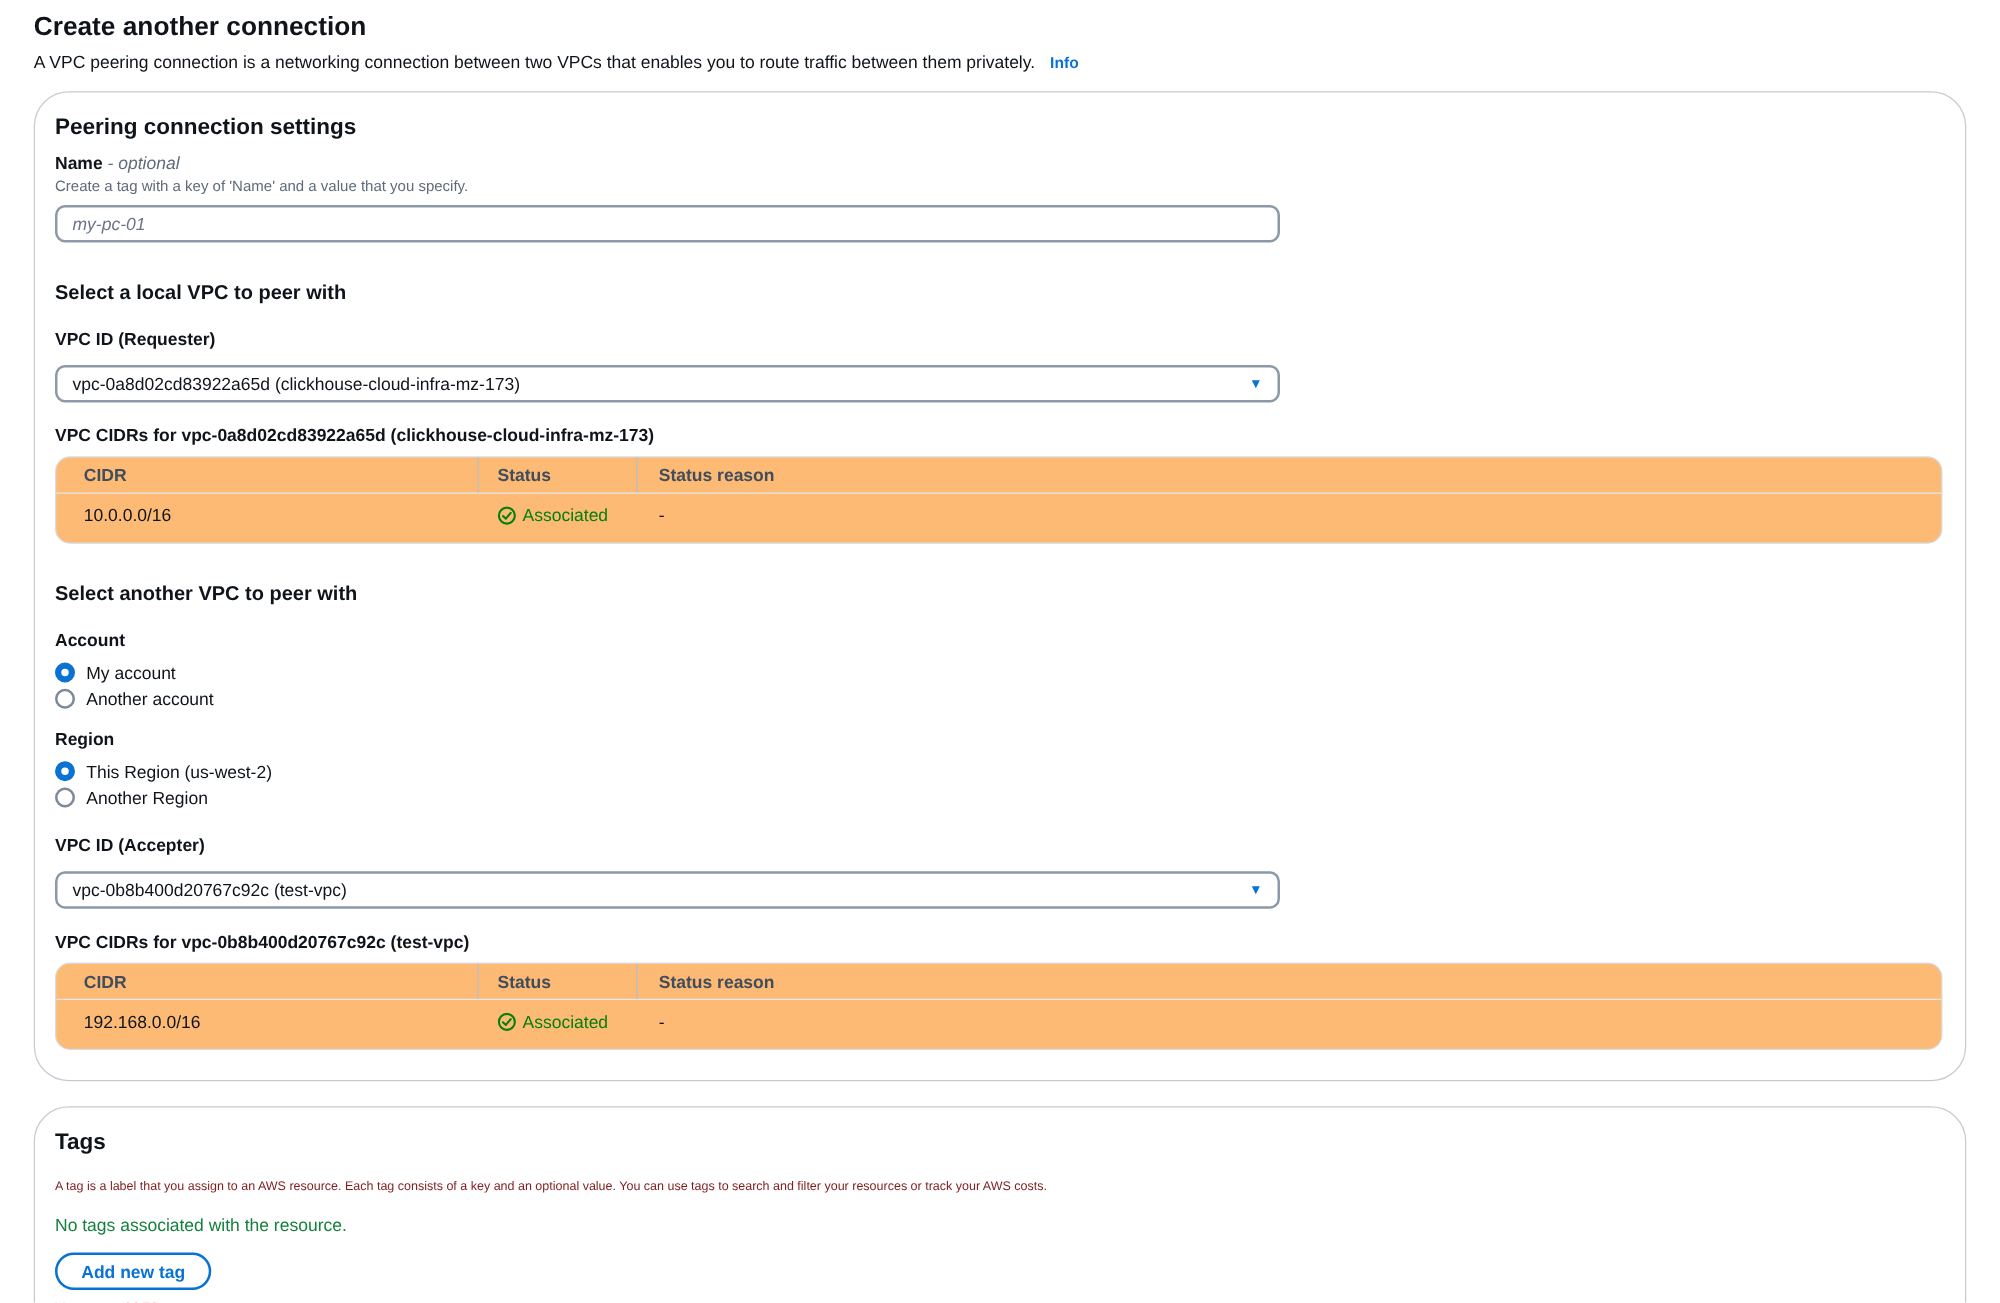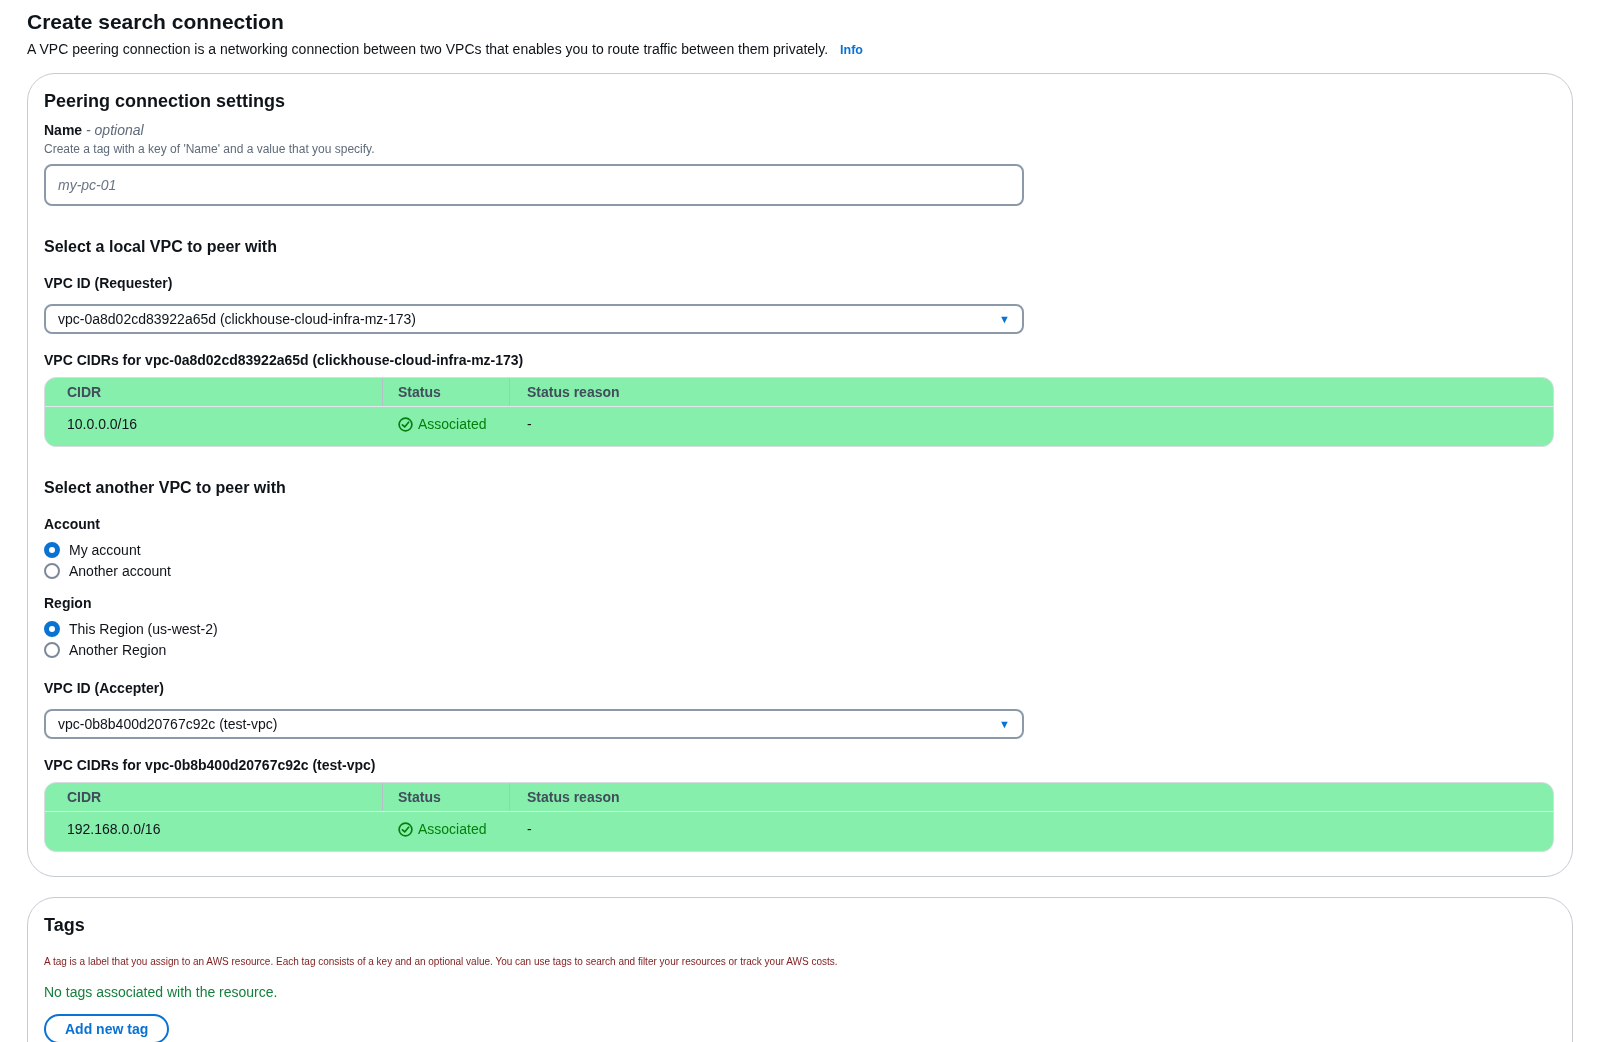--- a/index.html
+++ b/index.html
@@ -42,21 +42,21 @@
 
   .mt10 { margin-top: 10px; }
   .mt18 { margin-top: 18px; }
   .mt20 { margin-top: 20px; }
   .mt14 { margin-top: 14px; }
 
   
   .text-input {
     display: block;
     margin-top: 7px;
-    width: 980px; height: 42px;
+    width: 980px; height: 30px;
     border: 2px solid #8c99a8;
     border-radius: 8px;
     padding: 0 12px;
     font-family: "Liberation Sans", sans-serif;
     font-size: 14px;
     color: #6d28d9;
     outline: none;
     background: #fff;
   }
   .text-input::placeholder { color: #697586; font-style: italic; }
@@ -74,21 +74,21 @@
   }
   .caret { color: #0972d3; font-size: 11px; line-height: 1; }
 
   
   .cidr-table {
     margin-top: 8px;
     width: 1510px;
     border: 1px solid #d8dce1;
     border-radius: 12px;
     overflow: hidden;
-    background: #86efac;
+    background: #fdba74;
   }
   .t-head { display: flex; border-bottom: 1px solid #e4e8ec; }
   .t-row  { display: flex; }
   .t-cell { flex: 0 0 auto; }
   .t-head .t-cell { padding-top: 6px; padding-bottom: 5px; font-weight: 700; color: #414d5c; font-size: 14px; line-height: 17px; }
   .t-row  .t-cell { padding-top: 9px; padding-bottom: 10px; font-size: 14px; line-height: 17px; color: #0f141a; }
   .c1 { width: 337px; padding-left: 22px; }
   .c2 { width: 127px; padding-left: 15px; border-left: 1px solid transparent; }
   .c3 { flex: 1 1 auto; padding-left: 17px; border-left: 1px solid transparent; }
   .t-head .c2, .t-head .c3 { border-left: 1px solid #b6bec9; }
@@ -122,21 +122,21 @@
     font-size: 14px; font-weight: 700; line-height: 16px;
     padding: 5px 19px; cursor: pointer;
   }
   .tags-remaining { margin-top: 7px; font-size: 12px; line-height: 15px; color: #ef4444; }
 </style>
 </head>
 <body>
 
 <div class="page">
 
-  <h1 class="page-title">Create search connection</h1>
+  <h1 class="page-title">Create another connection</h1>
   <div class="page-desc">
     <span>A VPC peering connection is a networking connection between two VPCs that enables you to route traffic between them privately.</span><a class="info-link">Info</a>
   </div>
 
   <section class="card">
     <h2 class="card-title">Peering connection settings</h2>
 
     <div class="mt10">
       <div class="field-label">
         <span>Name</span>

